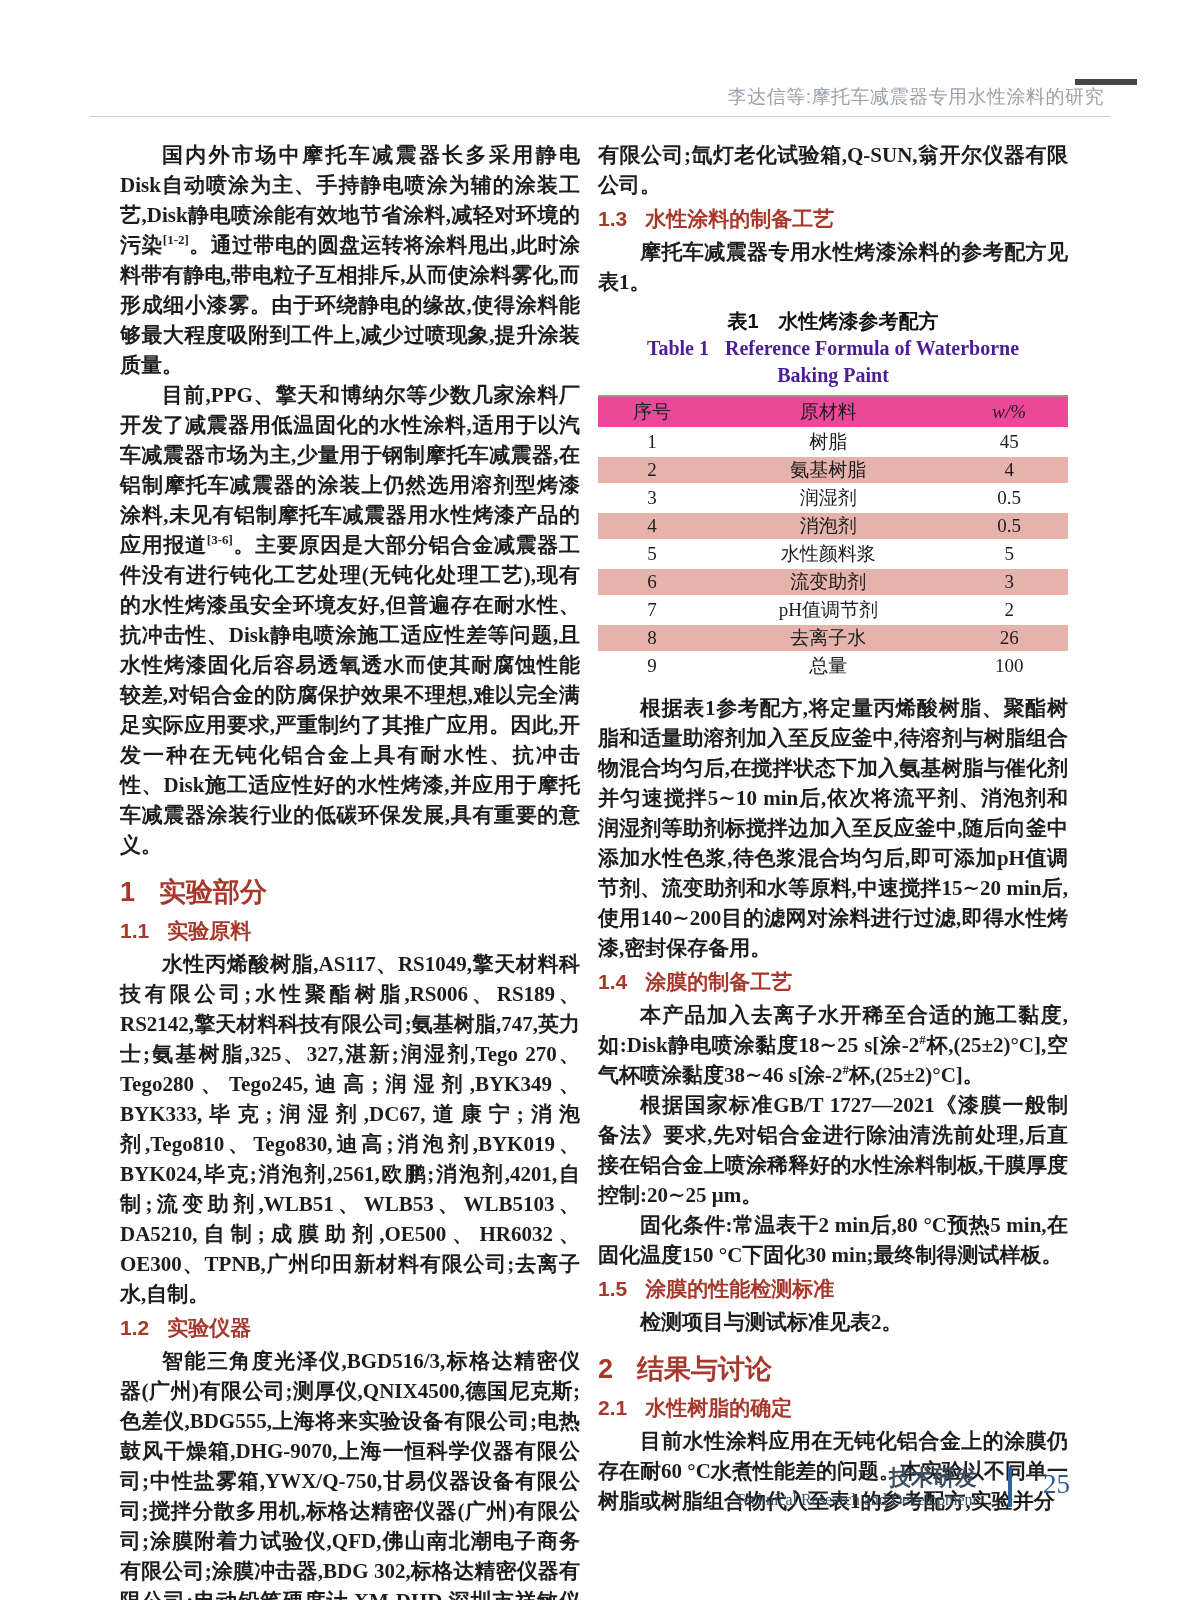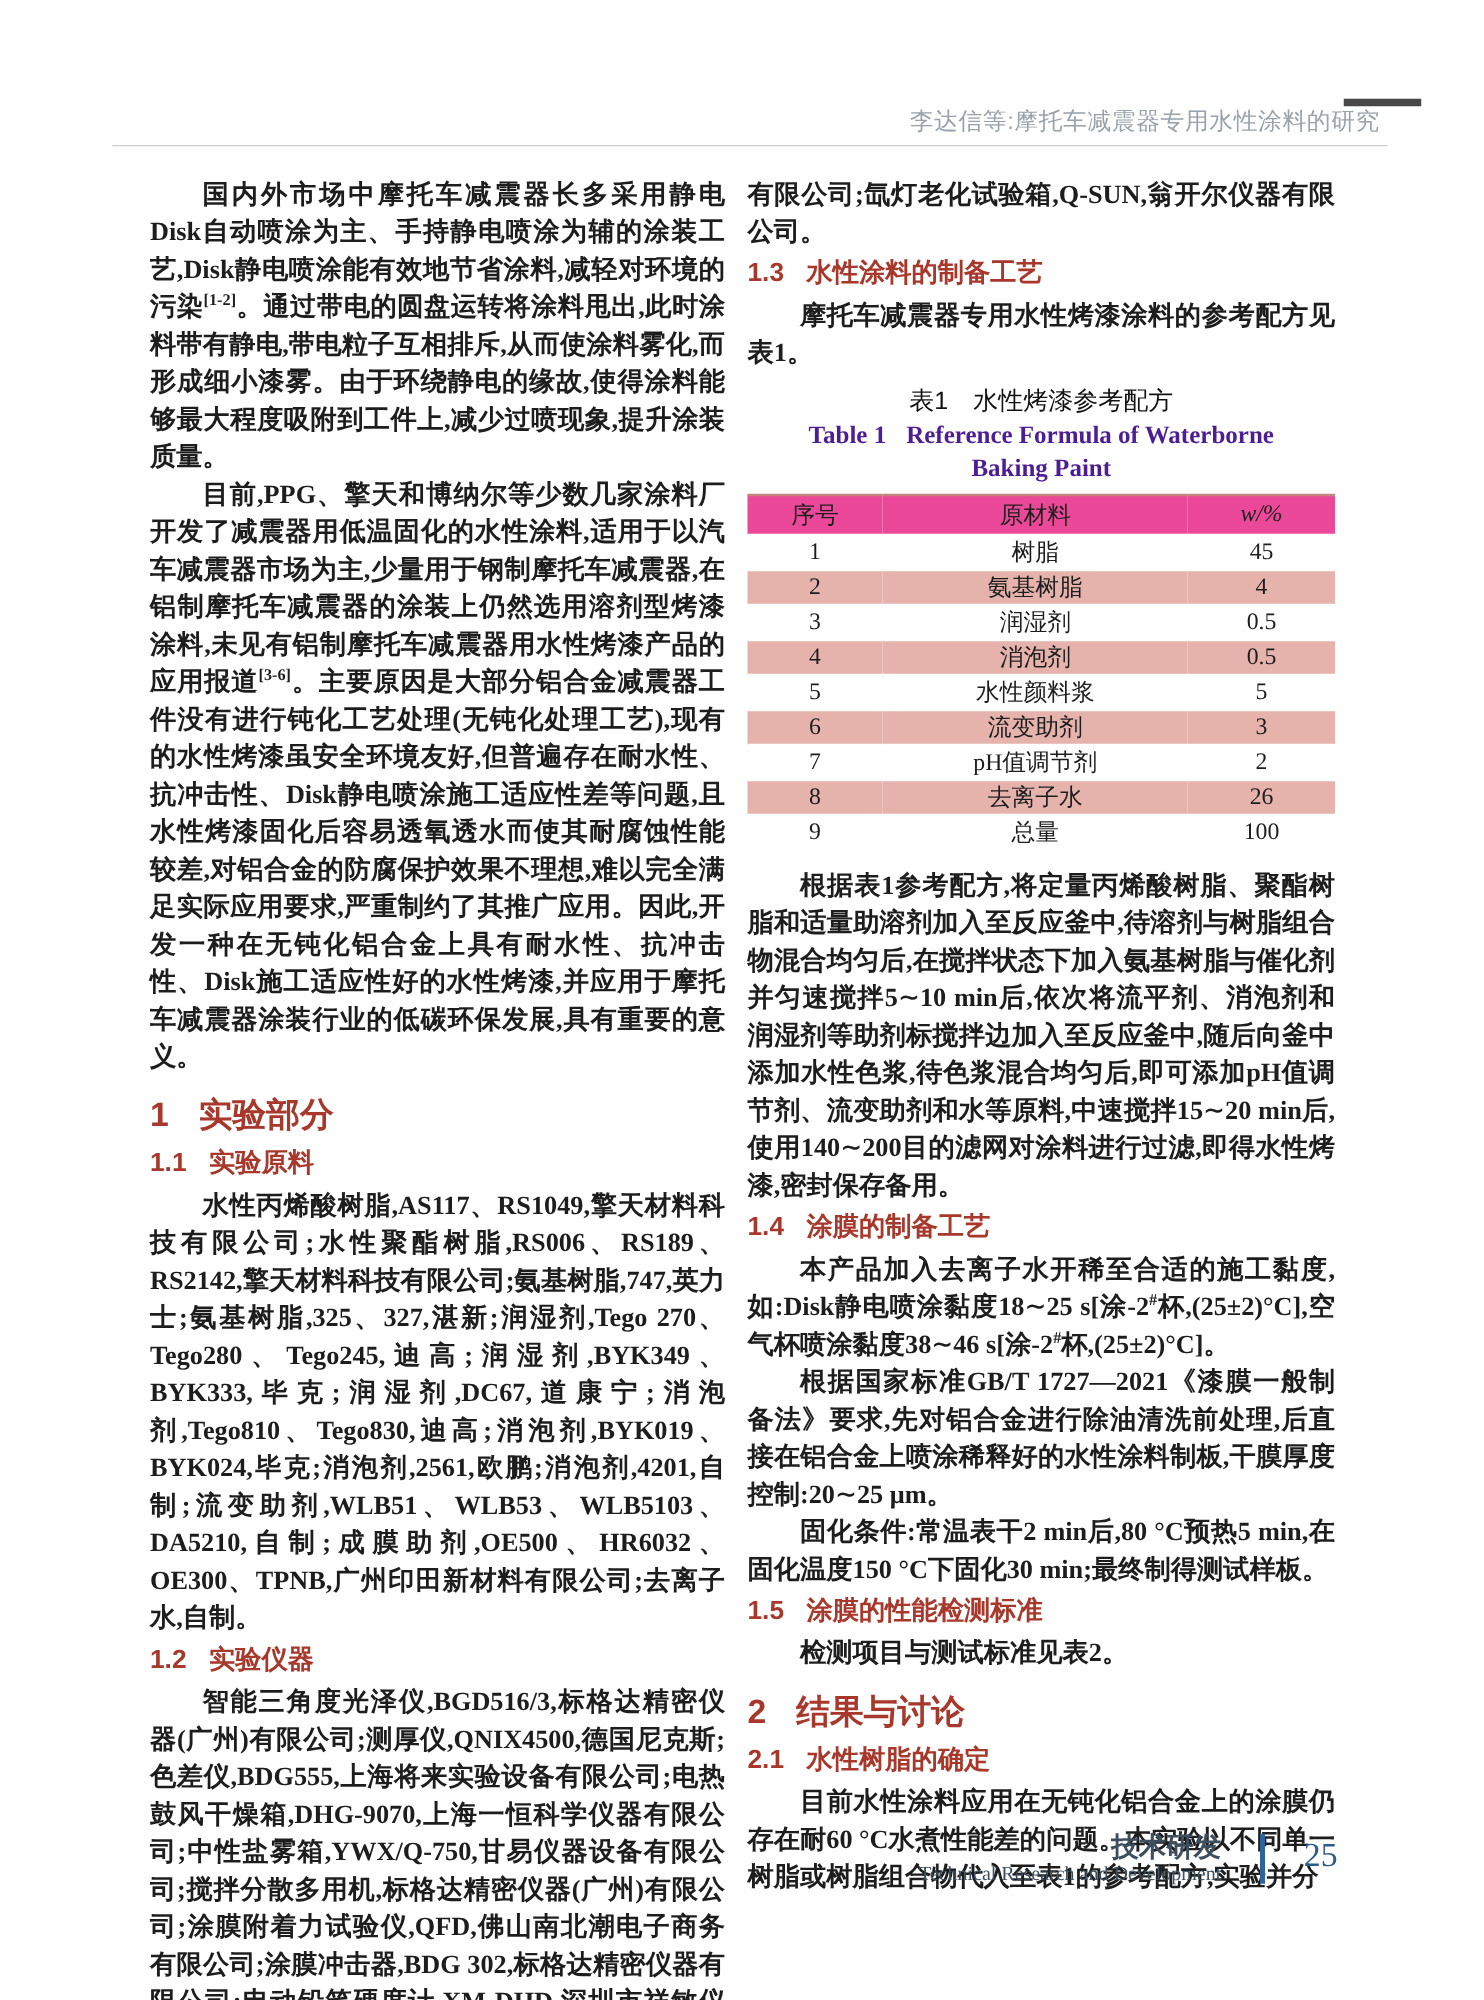--- a/index.html
+++ b/index.html
@@ -41,21 +41,21 @@
     font-family:"Liberation Sans","DejaVu Sans",sans-serif;
     font-size:21px; font-weight:bold; color:#a8382b;
     margin:6px 0 5px 0; line-height:26px;
   }
   h2.sec2 .num { margin-right:18px; }
 
   
   .tbl-wrap { margin:10px 0 12px 0; }
   .tbl-cap-zh {
     text-align:center; font-family:"Liberation Sans","DejaVu Sans",sans-serif;
-    font-weight:normal; font-size:20px; line-height:28px; color:#111;
+    font-weight:bold; font-size:20px; line-height:28px; color:#111;
   }
   .tbl-cap-zh .cap-label { margin-right:20px; }
   .tbl-cap-en {
     text-align:center; font-family:"Liberation Serif","DejaVu Serif",serif;
     font-weight:bold; font-size:20px; line-height:27px; color:#4c1d95;
   }
   .tbl-cap-en .cap-label { margin-right:16px; }
   table.formula {
     width:100%; border-collapse:collapse; margin-top:6px;
     font-family:"Liberation Serif","DejaVu Serif",serif; font-size:19px;

